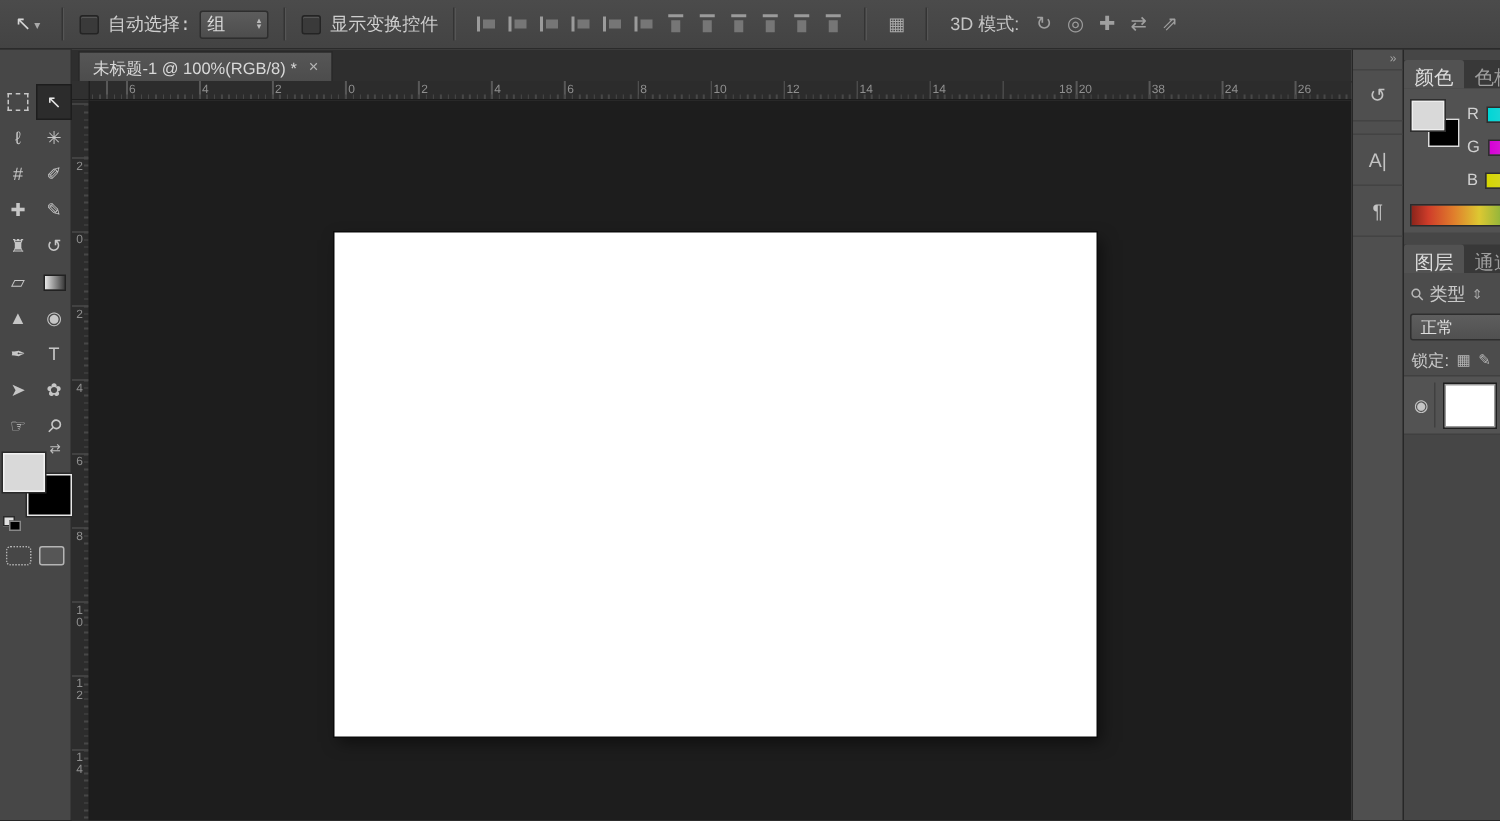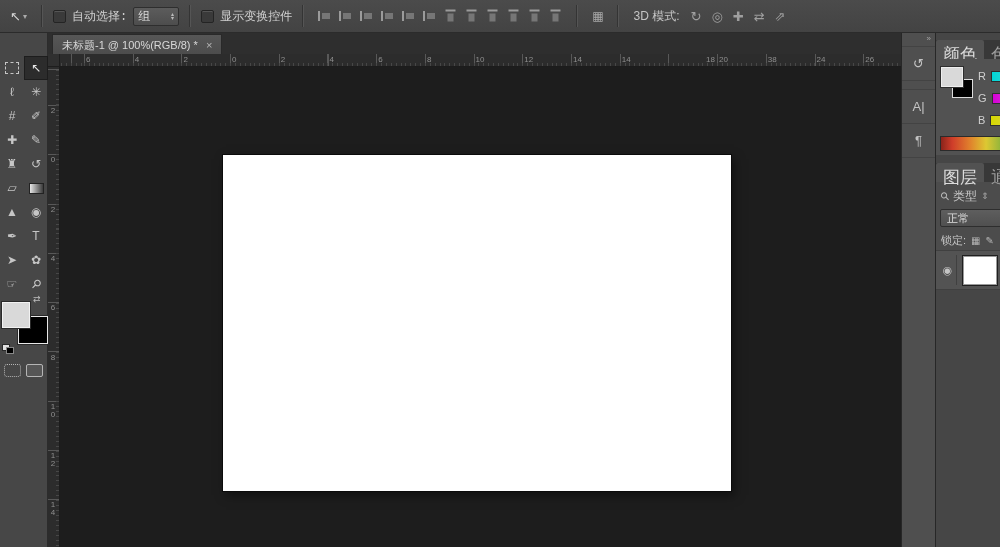--- a/index.html
+++ b/index.html
@@ -77,21 +77,21 @@
     box-shadow:0 0 0 1px #0b0b0b,3px 4px 10px rgba(0,0,0,.5);
   }
   .dock{width:35px;flex:none;background:#4f4f4f;border-left:1px solid #272727;border-right:1px solid #272727;box-sizing:border-box;}
   .dock-head{height:13px;text-align:right;padding:1px 4px 0 0;font-size:8px;color:#a5a5a5;box-sizing:border-box;}
   .dock-btn{height:33px;display:flex;align-items:center;justify-content:center;color:#c3c3c3;font-size:13px;border-bottom:1px solid #434343;}
   .dock-btn:first-of-type{border-top:1px solid #434343;}
   .dock-gap{height:8px;border-bottom:1px solid #434343;}
   
   .panel-col{width:64px;flex:none;background:#464646;overflow:hidden;position:relative;}
   .ptabs{display:flex;height:19px;background:#383838;margin-top:7px;}
-  .ptab{padding:3px 7px 0;font-size:17px;color:#9f9f9f;white-space:nowrap;}
+  .ptab{padding:3px 7px 0;font-size:13px;color:#9f9f9f;white-space:nowrap;}
   .ptab.active{background:#525252;color:#dcdcdc;border-radius:2px 2px 0 0;}
   .color-panel{position:relative;height:96px;background:#525252;}
   .cp-fg{position:absolute;left:5px;top:8px;width:20px;height:18px;background:#d9d9d9;border:1px solid #eee;outline:1px solid #2e2e2e;z-index:2;}
   .cp-bg{position:absolute;left:16px;top:20px;width:19px;height:17px;background:#000;border:1px solid #ddd;z-index:1;}
   .chan-rows{position:absolute;left:42px;top:6px;right:0;}
   .chan-row{display:flex;align-items:center;height:22px;gap:5px;}
   .chan-label{width:10px;font-size:11px;color:#d0d0d0;text-align:right;}
   .chan-bar{width:90px;height:9px;border:1px solid #2e2e2e;flex:none;}
   .ramp{position:absolute;left:4px;right:-130px;bottom:4px;height:13px;border:1px solid #2b2b2b;
     background:linear-gradient(90deg,#8a241b 0%,#cf3d2a 6%,#e07e2c 15%,#ddc832 24%,#9ab73a 31%,#44953f 38%,#3aa06b 48%,#37a0a0 58%,#3b6fd0 74%,#7a3bd0 88%,#b3309b 100%);}

